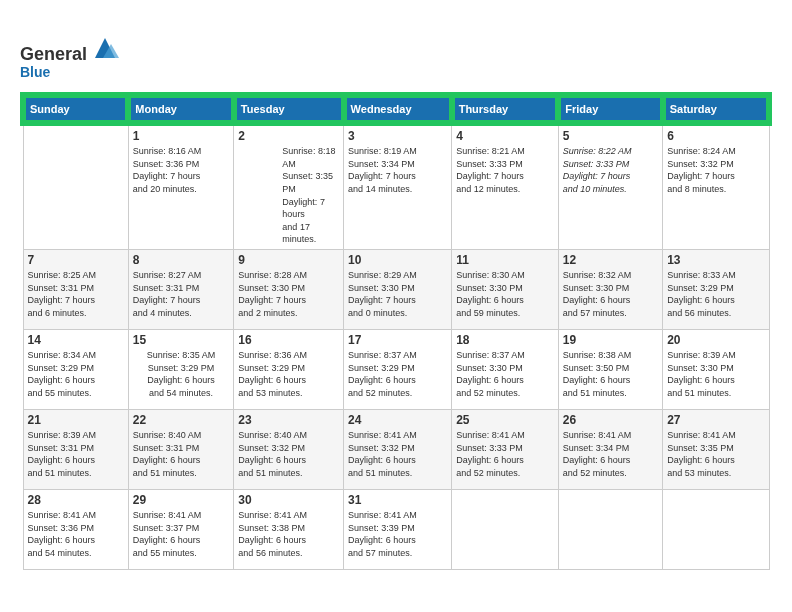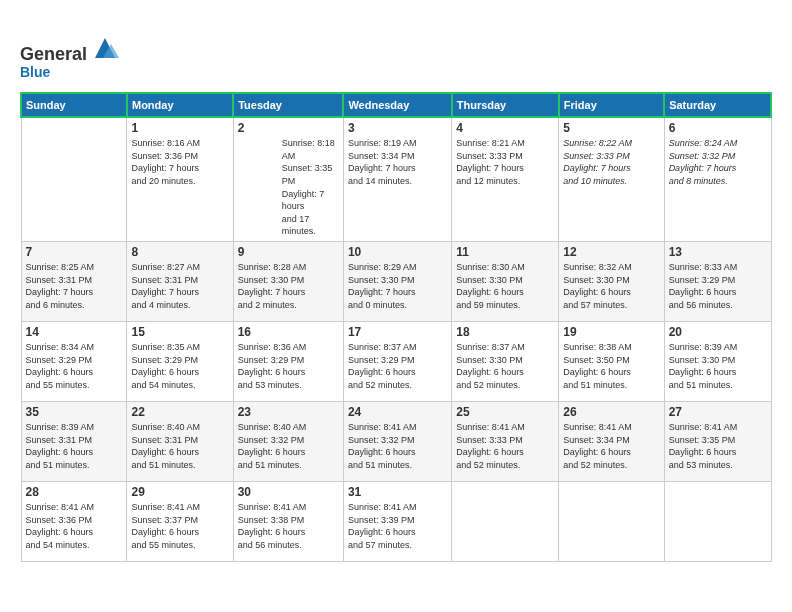--- a/index.html
+++ b/index.html
@@ -64,21 +64,21 @@
       border-collapse: collapse;
       font-size: 10px;
     }
     .calendar thead th {
       background: #1a6faf;
       color: #fff;
       padding: 5px 4px;
       text-align: left;
       font-size: 11px;
       font-weight: bold;
-      border: 2px solid #22c55e;
+      border: 6px solid #22c55e;
     }
     .calendar tbody td {
       border: 1px solid #ccc;
       vertical-align: top;
       padding: 3px 4px;
       width: 113px;
       height: 80px;
       color: #333;
     }
     .day-number {
@@ -163,21 +163,21 @@
           </td>
           <td>
             <div class="day-number">5</div>
             <div class="day-info" style="white-space: pre-line; font-style: italic;">Sunrise: 8:22 AM
 Sunset: 3:33 PM
 Daylight: 7 hours
 and 10 minutes.</div>
           </td>
           <td>
             <div class="day-number">6</div>
-            <div class="day-info" style="white-space: pre-line; font-style: italic;">Sunrise: 8:24 AM
+            <div class="day-info" style="white-space: pre-line;">Sunrise: 8:24 AM
 Sunset: 3:32 PM
 Daylight: 7 hours
 and 8 minutes.</div>
           </td>
         </tr>
         <tr>
           <td>
             <div class="day-number">7</div>
             <div class="day-info" style="white-space: pre-line;">Sunrise: 8:25 AM
 Sunset: 3:31 PM
@@ -230,21 +230,21 @@
         <tr>
           <td>
             <div class="day-number">14</div>
             <div class="day-info" style="white-space: pre-line;">Sunrise: 8:34 AM
 Sunset: 3:29 PM
 Daylight: 6 hours
 and 55 minutes.</div>
           </td>
           <td>
             <div class="day-number">15</div>
-            <div class="day-info" style="white-space: pre-line;">Sunrise: 8:35 AM
+            <div class="day-info" style="white-space: pre-line; text-align: center;">Sunrise: 8:35 AM
 Sunset: 3:29 PM
 Daylight: 6 hours
 and 54 minutes.</div>
           </td>
           <td>
             <div class="day-number">16</div>
             <div class="day-info" style="white-space: pre-line;">Sunrise: 8:36 AM
 Sunset: 3:29 PM
 Daylight: 6 hours
 and 53 minutes.</div>
@@ -273,21 +273,21 @@
           <td>
             <div class="day-number">20</div>
             <div class="day-info" style="white-space: pre-line;">Sunrise: 8:39 AM
 Sunset: 3:30 PM
 Daylight: 6 hours
 and 51 minutes.</div>
           </td>
         </tr>
         <tr>
           <td>
-            <div class="day-number">35</div>
+            <div class="day-number">21</div>
             <div class="day-info" style="white-space: pre-line;">Sunrise: 8:39 AM
 Sunset: 3:31 PM
 Daylight: 6 hours
 and 51 minutes.</div>
           </td>
           <td>
             <div class="day-number">22</div>
             <div class="day-info" style="white-space: pre-line;">Sunrise: 8:40 AM
 Sunset: 3:31 PM
 Daylight: 6 hours

